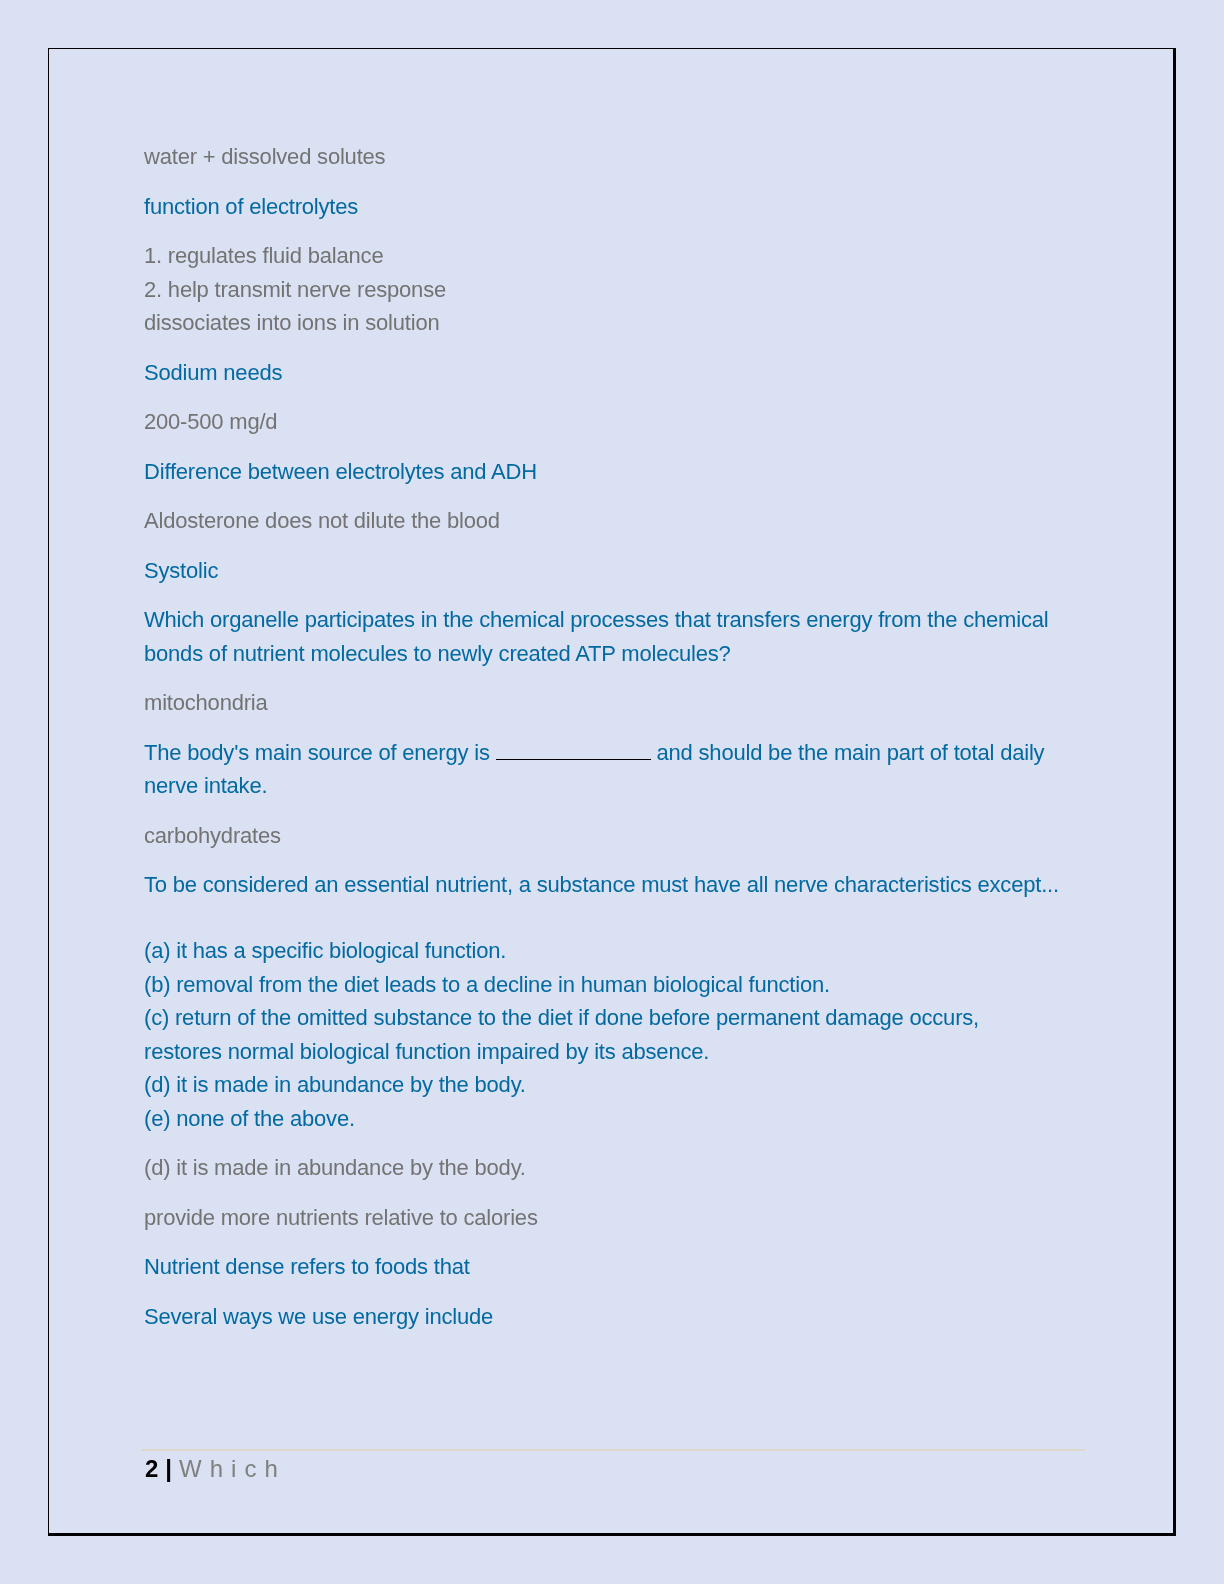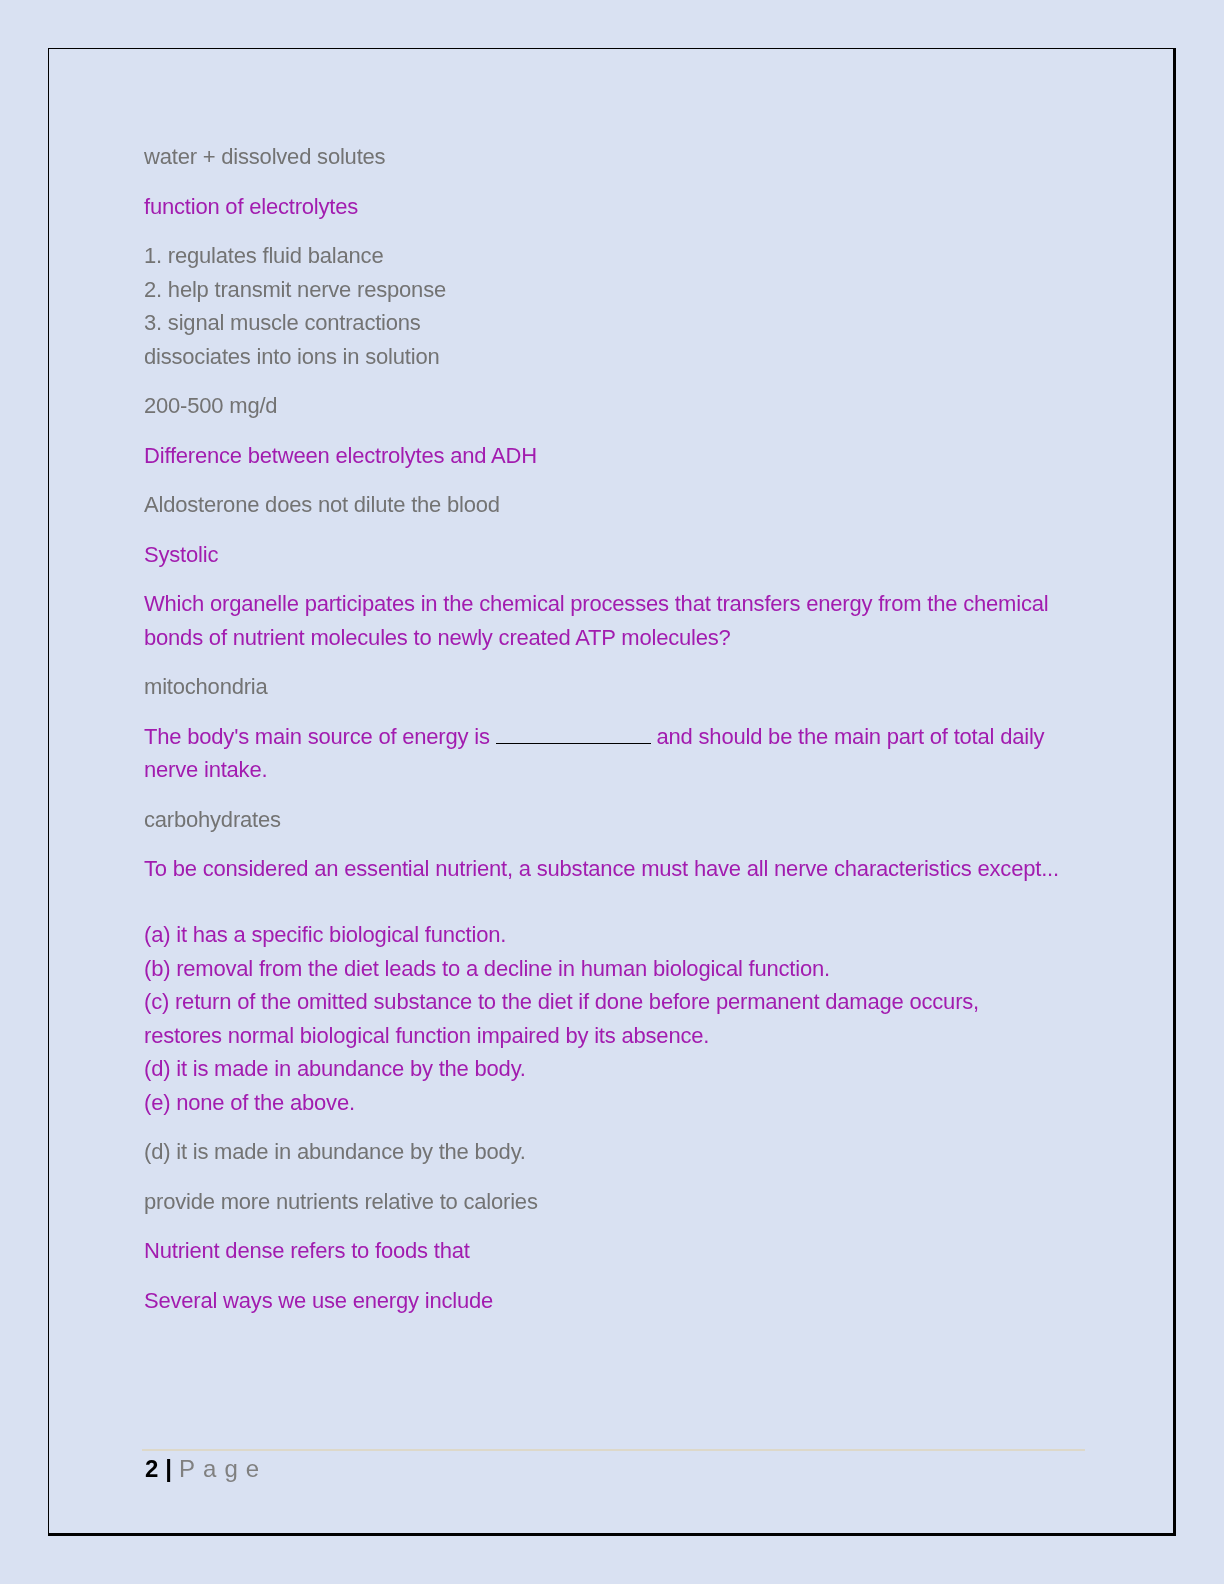--- a/index.html
+++ b/index.html
@@ -28,21 +28,21 @@
   .content {
     position: absolute;
     left: 144px;
     top: 140px;
     width: 990px;
   }
   .para {
     font-size: 22px;
     line-height: 33.5px;
     margin: 0 0 16px 0;
-    color: #a21caf;
+    color: #0369a1;
     letter-spacing: -0.2px;
   }
   .para.red { color: #737373; }
   .para.extra-after { margin-bottom: 32.5px; }
   .line { white-space: nowrap; }
   .blank {
     display: inline-block;
     width: 155px;
     height: 2px;
     border-bottom: 1.5px solid #000;
@@ -78,22 +78,24 @@
 <div class="content">
     <div class="para red">
       <div class="line">water + dissolved solutes</div>
     </div>
     <div class="para black">
       <div class="line">function of electrolytes</div>
     </div>
     <div class="para red">
       <div class="line">1. regulates fluid balance</div>
       <div class="line">2. help transmit nerve response</div>
-      <div class="line">3. signal muscle contractions</div>
       <div class="line">dissociates into ions in solution</div>
+    </div>
+    <div class="para black">
+      <div class="line">Sodium needs</div>
     </div>
     <div class="para red">
       <div class="line">200-500 mg/d</div>
     </div>
     <div class="para black">
       <div class="line">Difference between electrolytes and ADH</div>
     </div>
     <div class="para red">
       <div class="line">Aldosterone does not dilute the blood</div>
     </div>
@@ -134,14 +136,14 @@
     <div class="para black">
       <div class="line">Nutrient dense refers to foods that</div>
     </div>
     <div class="para black">
       <div class="line">Several ways we use energy include</div>
     </div>
   </div>
 
 <div class="footer-sep-line"></div>
 <div class="footer-text">
-  <span class="page-num">2</span><span class="sep">|</span><span class="page-label">Page</span>
+  <span class="page-num">2</span><span class="sep">|</span><span class="page-label">Which</span>
 </div>
 
 </body></html>

